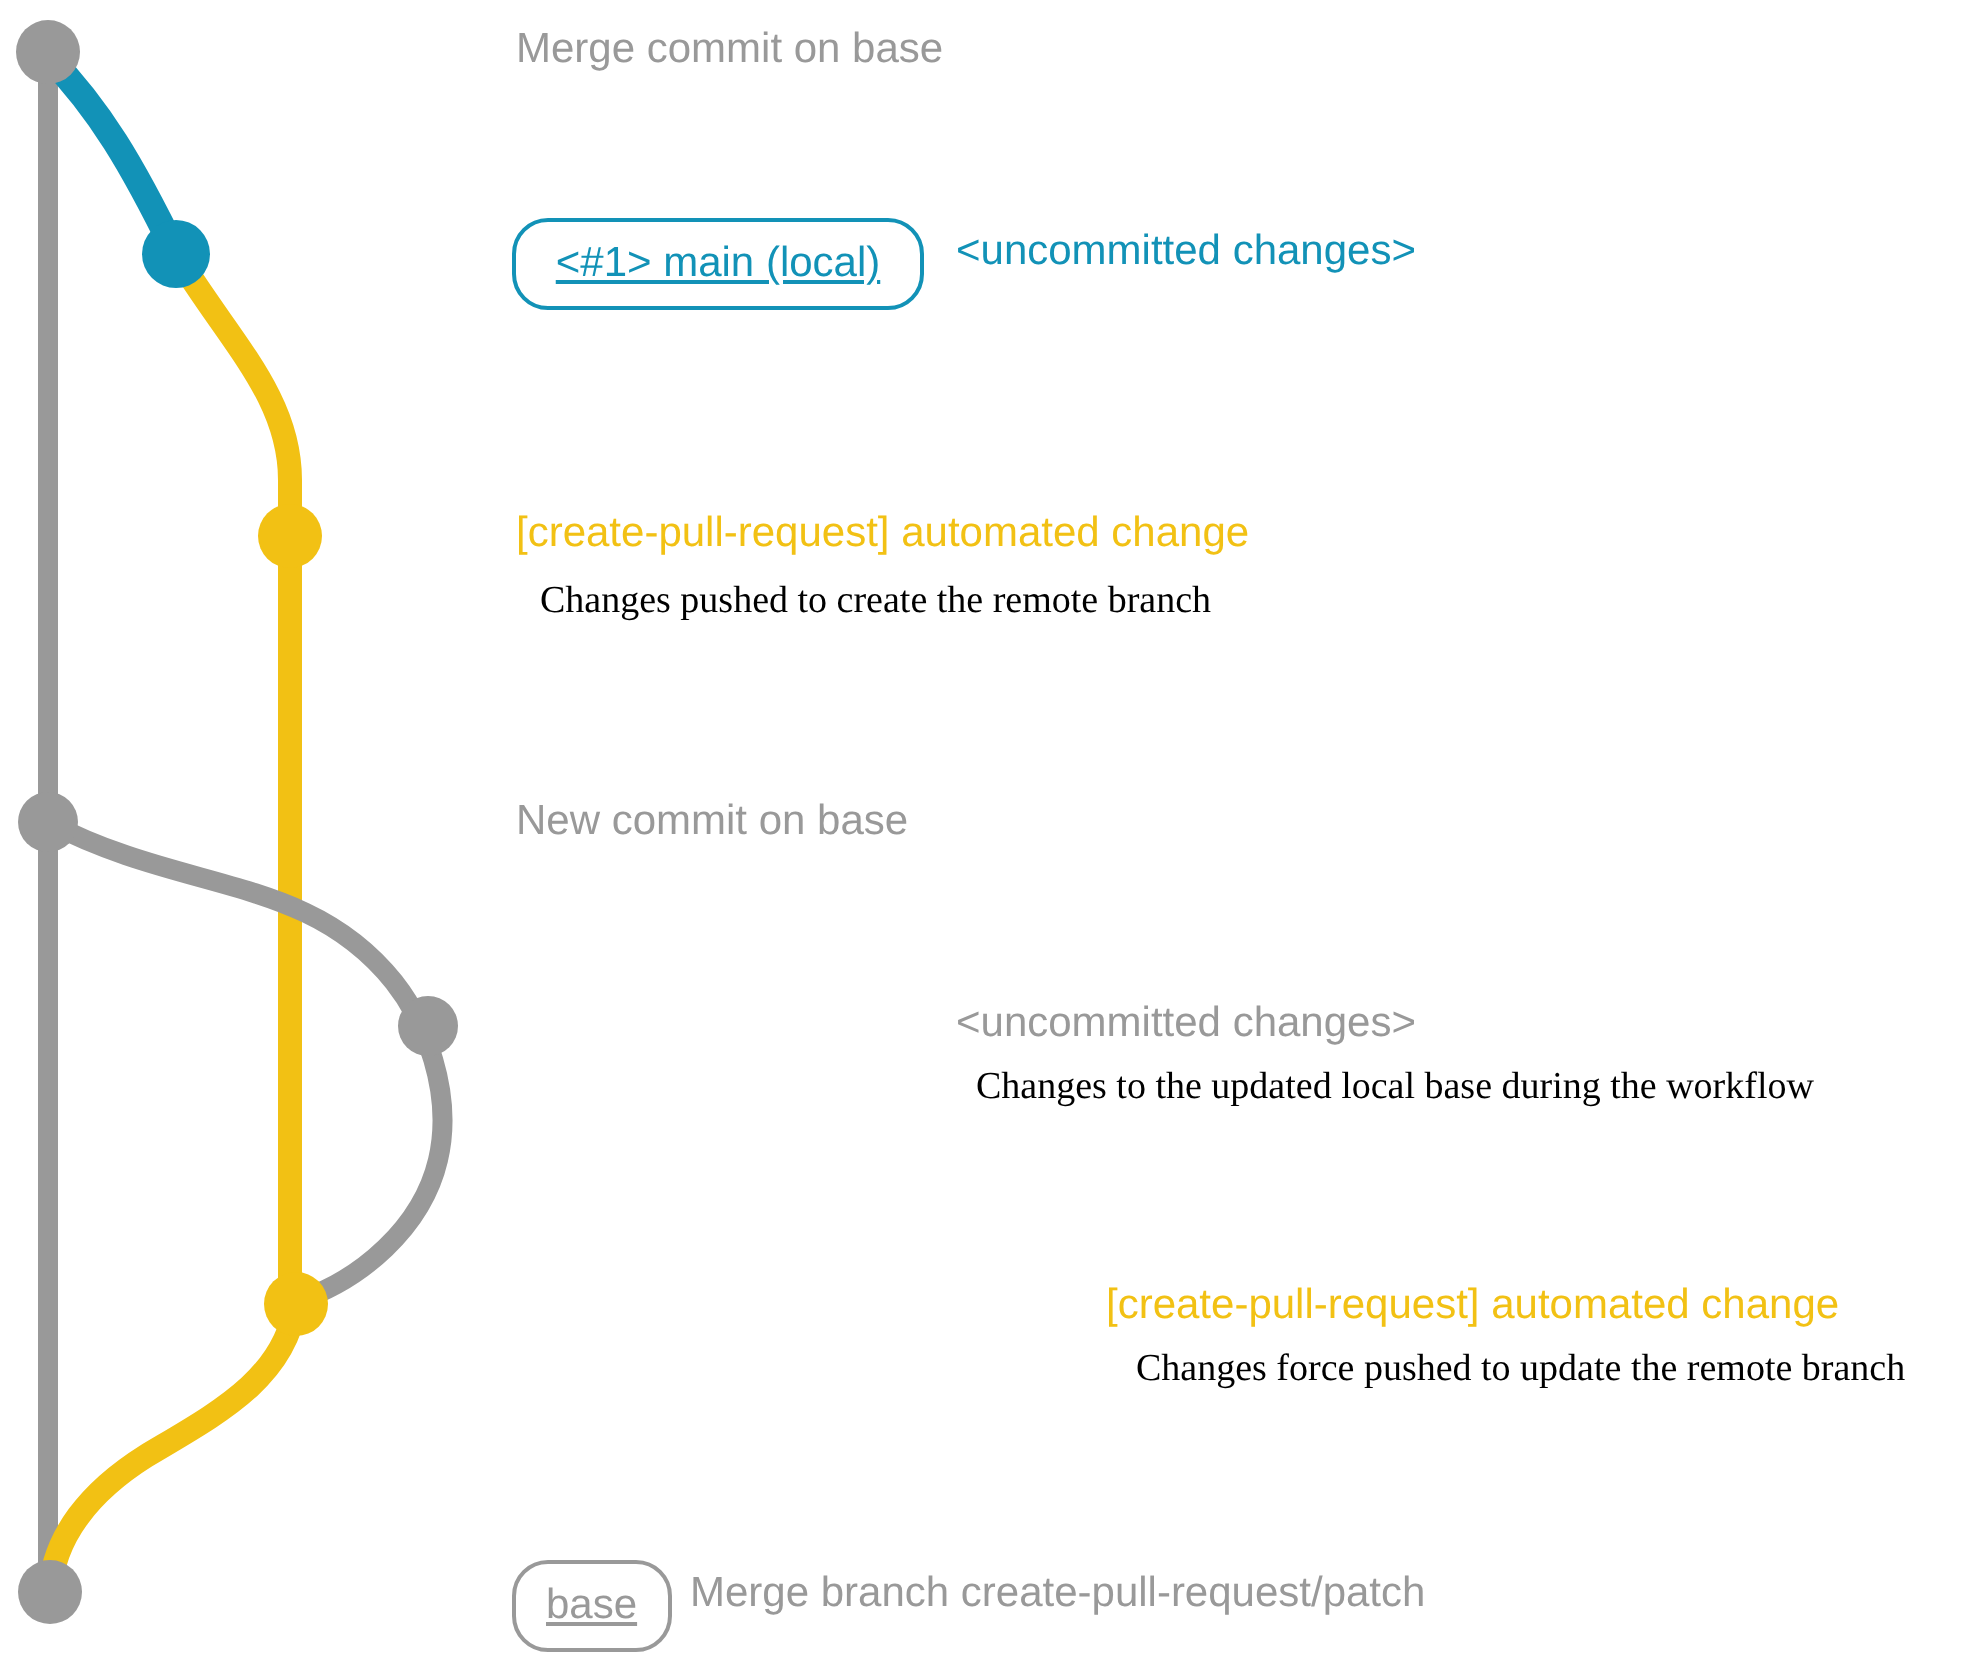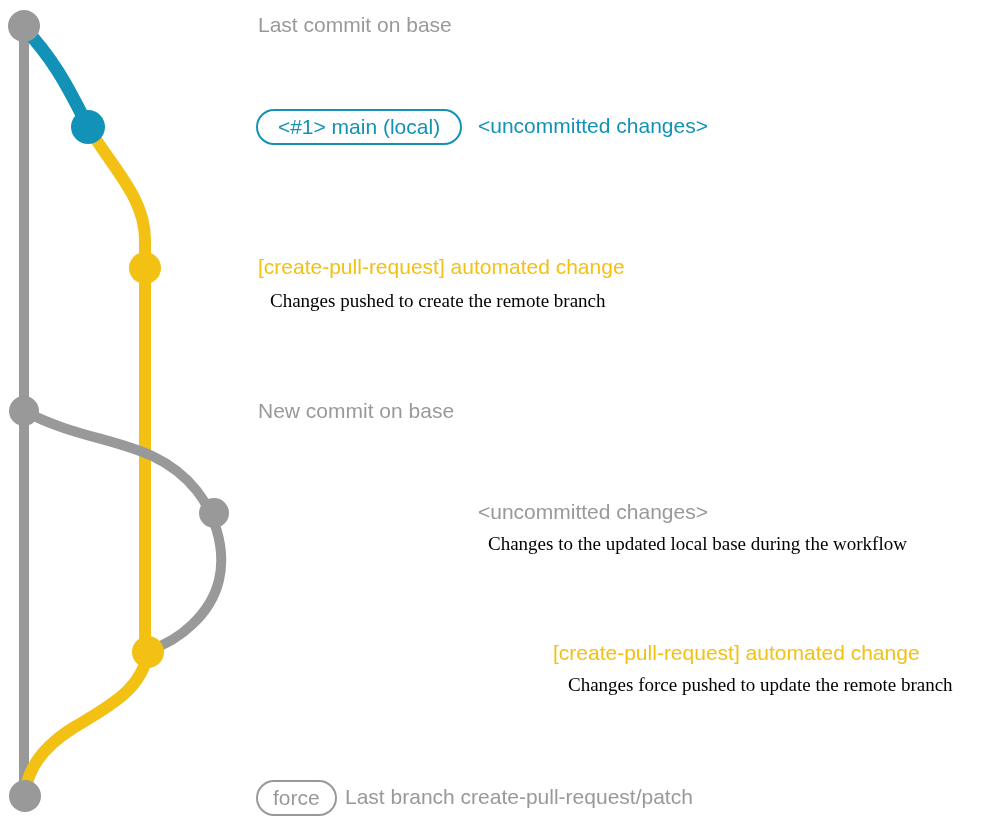--- a/index.html
+++ b/index.html
@@ -14,22 +14,22 @@
   .h{font-size:21px;line-height:24px;white-space:nowrap;font-weight:400;}
   .gray{color:var(--gray);}
   .blue{color:var(--blue);}
   .yellow{color:var(--yellow);}
   .desc{
     font-family:"Liberation Serif",serif;font-size:19px;line-height:22px;
     color:var(--ink);white-space:nowrap;
   }
   .badge{
     display:inline-flex;align-items:center;justify-content:center;
-    height:36px;padding:0 15px;border:2px solid;border-radius:18px;
-    font-size:21px;white-space:nowrap;box-sizing:border-box;background:var(--bg);
+    height:46px;padding:0 15px;border:2px solid;border-radius:18px;
+    font-size:21px;white-space:nowrap;box-sizing:border-box;background:var(--bg);text-decoration:underline;
   }
   .badge.blue{border-color:var(--blue);color:var(--blue);}
   .badge.gray{border-color:var(--gray);color:var(--gray);}
   .badge.yellow{border-color:var(--yellow);color:var(--yellow);}
   
   .s-gray{stroke:var(--gray);}
   .s-blue{stroke:var(--blue);}
   .s-yellow{stroke:var(--yellow);}
   .f-gray{fill:var(--gray);}
   .f-blue{fill:var(--blue);}
@@ -55,32 +55,32 @@
 
     <circle cx="24" cy="26" r="16" class="f-gray"></circle>
     <circle cx="88" cy="127" r="17" class="f-blue"></circle>
     <circle cx="145" cy="268" r="16" class="f-yellow"></circle>
     <circle cx="24" cy="411" r="15" class="f-gray"></circle>
     <circle cx="214" cy="513" r="15" class="f-gray"></circle>
     <circle cx="148" cy="652" r="16" class="f-yellow"></circle>
     <circle cx="25" cy="796" r="16" class="f-gray"></circle>
   </svg>
 
-  <div class="abs h gray" style="left:258px;top:13px">Last commit on base</div>
+  <div class="abs h gray" style="left:258px;top:13px">Merge commit on base</div>
 
   <span class="abs badge blue" style="left:256px;top:109px;min-width:206px">&lt;#1&gt; main (local)</span>
   <div class="abs h blue" style="left:478px;top:114px">&lt;uncommitted changes&gt;</div>
 
   <div class="abs h yellow" style="left:258px;top:255px">[create-pull-request] automated change</div>
   <div class="abs h gray" style="left:258px;top:399px">New commit on base</div>
 
   <div class="abs desc" style="left:270px;top:290px">Changes pushed to create the remote branch</div>
 
   <div class="abs h gray" style="left:478px;top:500px">&lt;uncommitted changes&gt;</div>
   <div class="abs desc" style="left:488px;top:533px">Changes to the updated local base during the workflow</div>
 
   <div class="abs h yellow" style="left:553px;top:641px">[create-pull-request] automated change</div>
   <div class="abs desc" style="left:568px;top:674px">Changes force pushed to update the remote branch</div>
 
-  <span class="abs badge gray" style="left:256px;top:780px;min-width:77px">force</span>
-  <div class="abs h gray" style="left:345px;top:785px">Last branch create-pull-request/patch</div>
+  <span class="abs badge gray" style="left:256px;top:780px;min-width:77px">base</span>
+  <div class="abs h gray" style="left:345px;top:785px">Merge branch create-pull-request/patch</div>
 
 </div>
 
 </body></html>

